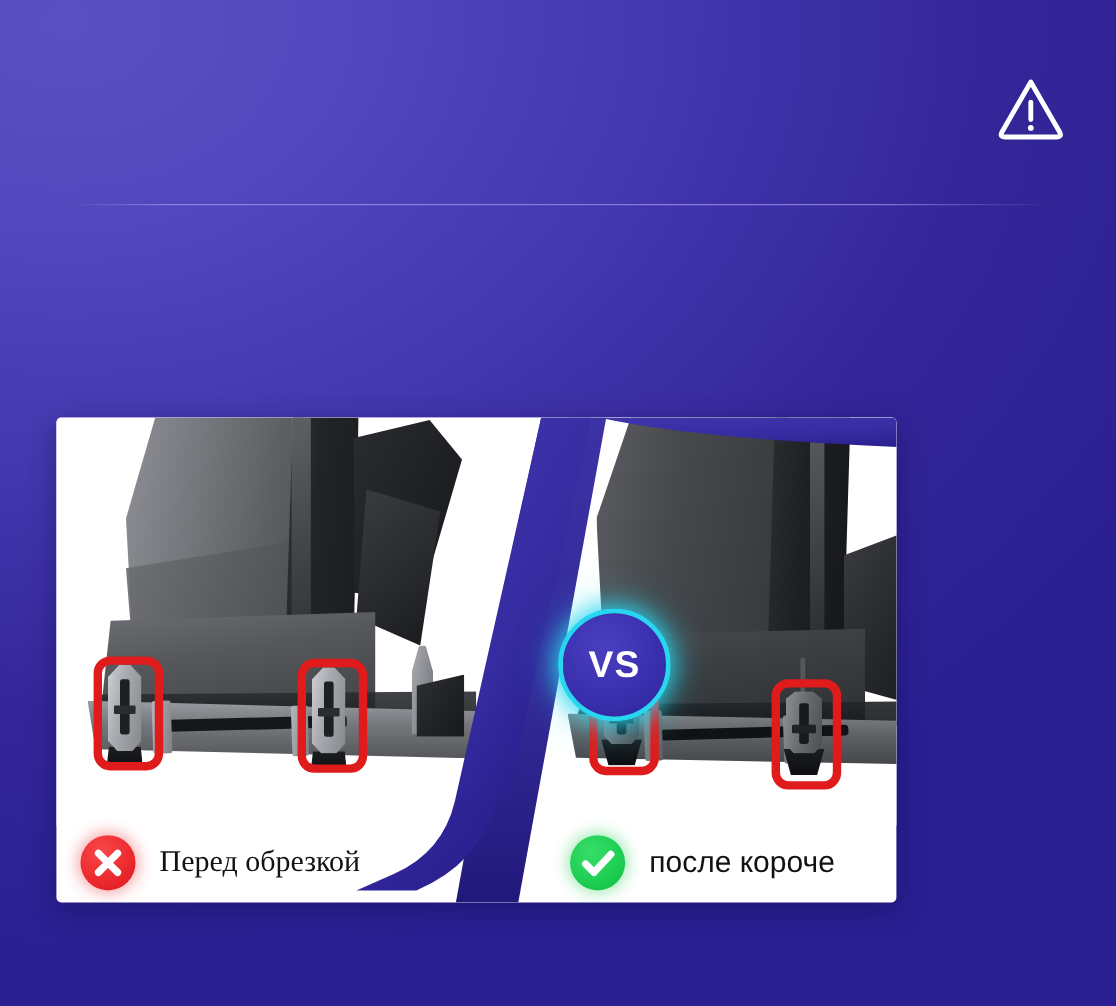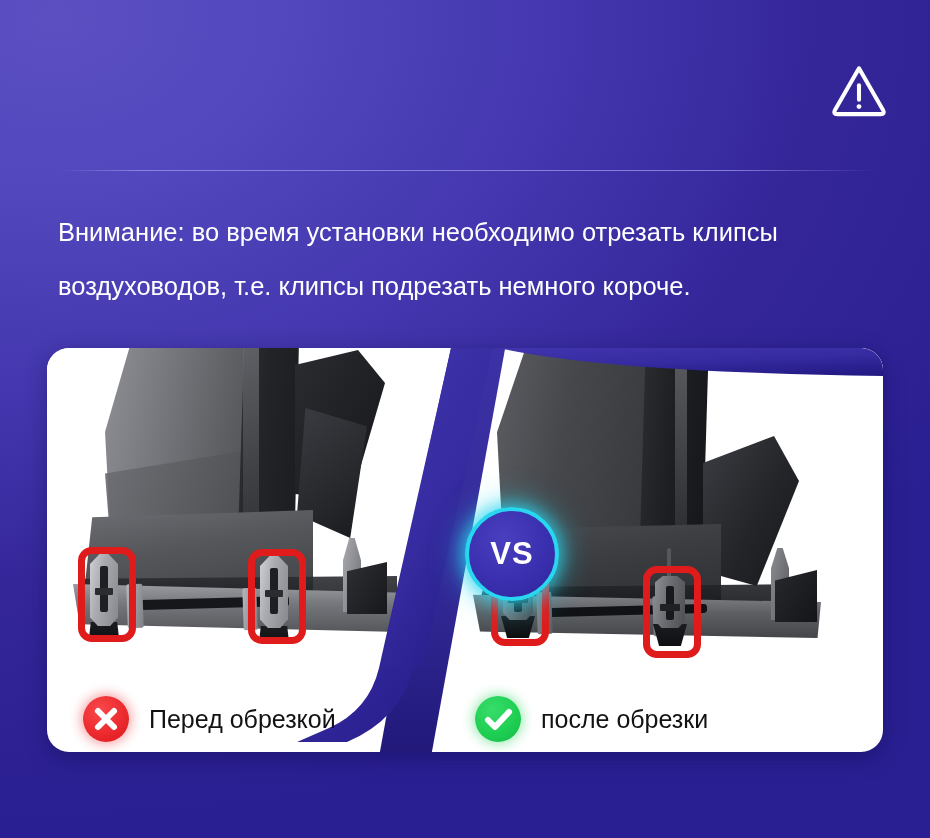--- a/index.html
+++ b/index.html
@@ -68,24 +68,24 @@
     line-height: 54px;
     font-weight: normal;
   }
   .body-copy .line { display: block; white-space: nowrap; }
 
   
   .card {
     position: absolute;
     left: 47px;
     top: 348px;
-    width: 836px;
+    width: 700px;
     height: 404px;
     background: #ffffff;
-    border-radius: 22px;
+    border-radius: 4px;
     overflow: hidden;
     box-shadow: 0 6px 22px rgba(10, 5, 60, 0.35);
   }
 
   .panel {
     position: absolute;
     top: 0;
     height: 340px;
     overflow: hidden;
     background: #ffffff;
@@ -313,21 +313,21 @@
     width: 836px;
     height: 64px;
   }
   .label {
     position: absolute;
     display: flex;
     align-items: center;
     gap: 20px;
     top: 8px;
   }
-  .label-left  { left: 36px; }
+  .label-left  { left: 20px; font-family: Liberation Serif, serif; }
   .label-right { left: 428px; }
   .badge-circle {
     width: 46px;
     height: 46px;
     border-radius: 50%;
     display: flex;
     align-items: center;
     justify-content: center;
     flex: 0 0 auto;
     z-index: 7;
@@ -352,24 +352,20 @@
       <svg viewBox="0 0 60 58" width="58" height="56" aria-hidden="true">
         <path d="M30 6.5 L55 50 Q57 54 52.5 54 L7.5 54 Q3 54 5 50 Z" fill="none" stroke="#ffffff" stroke-width="4.2" stroke-linejoin="round" stroke-linecap="round"></path>
         <line x1="30" y1="24" x2="30" y2="39" stroke="#ffffff" stroke-width="4.2" stroke-linecap="round"></line>
         <circle cx="30" cy="46.2" r="2.5" fill="#ffffff"></circle>
       </svg>
     </span>
 
     <div class="hr"></div>
   </div>
 
-  <div class="body-copy">
-    <span class="line">Внимание: во время установки необходимо отрезать клипсы</span>
-    <span class="line">воздуховодов, т.е. клипсы подрезать немного короче.</span>
-  </div>
 
   <div class="card">
 
     <div class="panel panel-left">
       <div class="photo">
         <div class="pc lp-duct-main"></div>
         <div class="pc lp-duct-shadeA"></div>
         <div class="pc lp-spine"></div>
         <div class="pc lp-spine-hi"></div>
         <div class="pc lp-fin"></div>
@@ -483,20 +479,20 @@
         </span>
         <span class="label-text">Перед обрезкой</span>
       </div>
 
       <div class="label label-right">
         <span class="badge-circle badge-good">
           <svg viewBox="0 0 46 46" width="46" height="46" aria-hidden="true">
             <path d="M13 24 L20 31 L34 16" fill="none" stroke="#ffffff" stroke-width="6" stroke-linecap="round" stroke-linejoin="round"></path>
           </svg>
         </span>
-        <span class="label-text">после обрезки</span>
+        <span class="label-text">после короче</span>
       </div>
 
     </div>
 
   </div>
 
 </div>
 
 </body></html>

